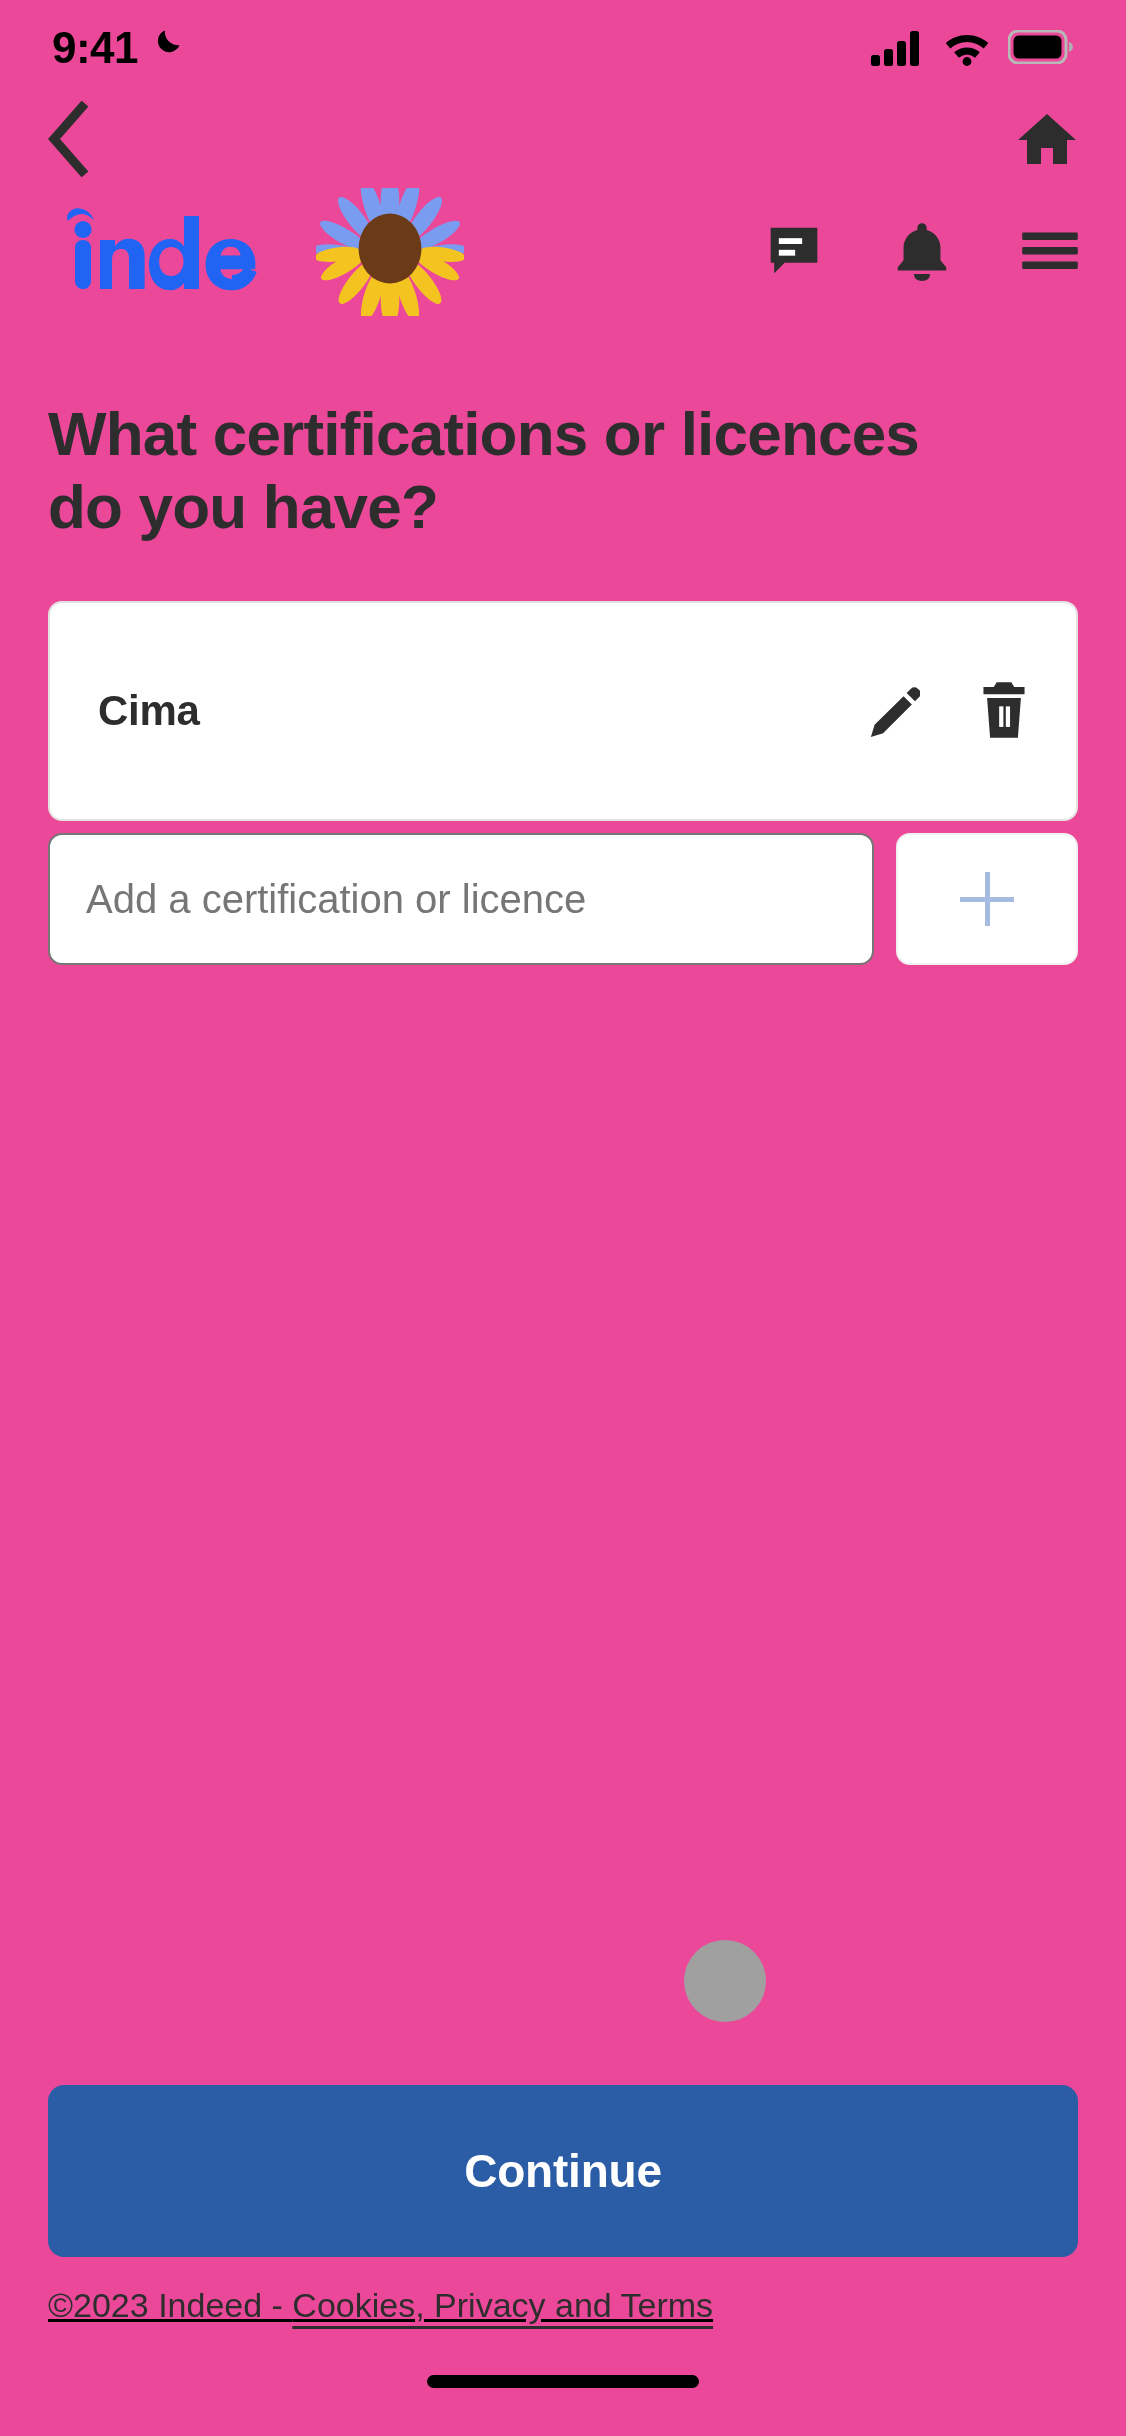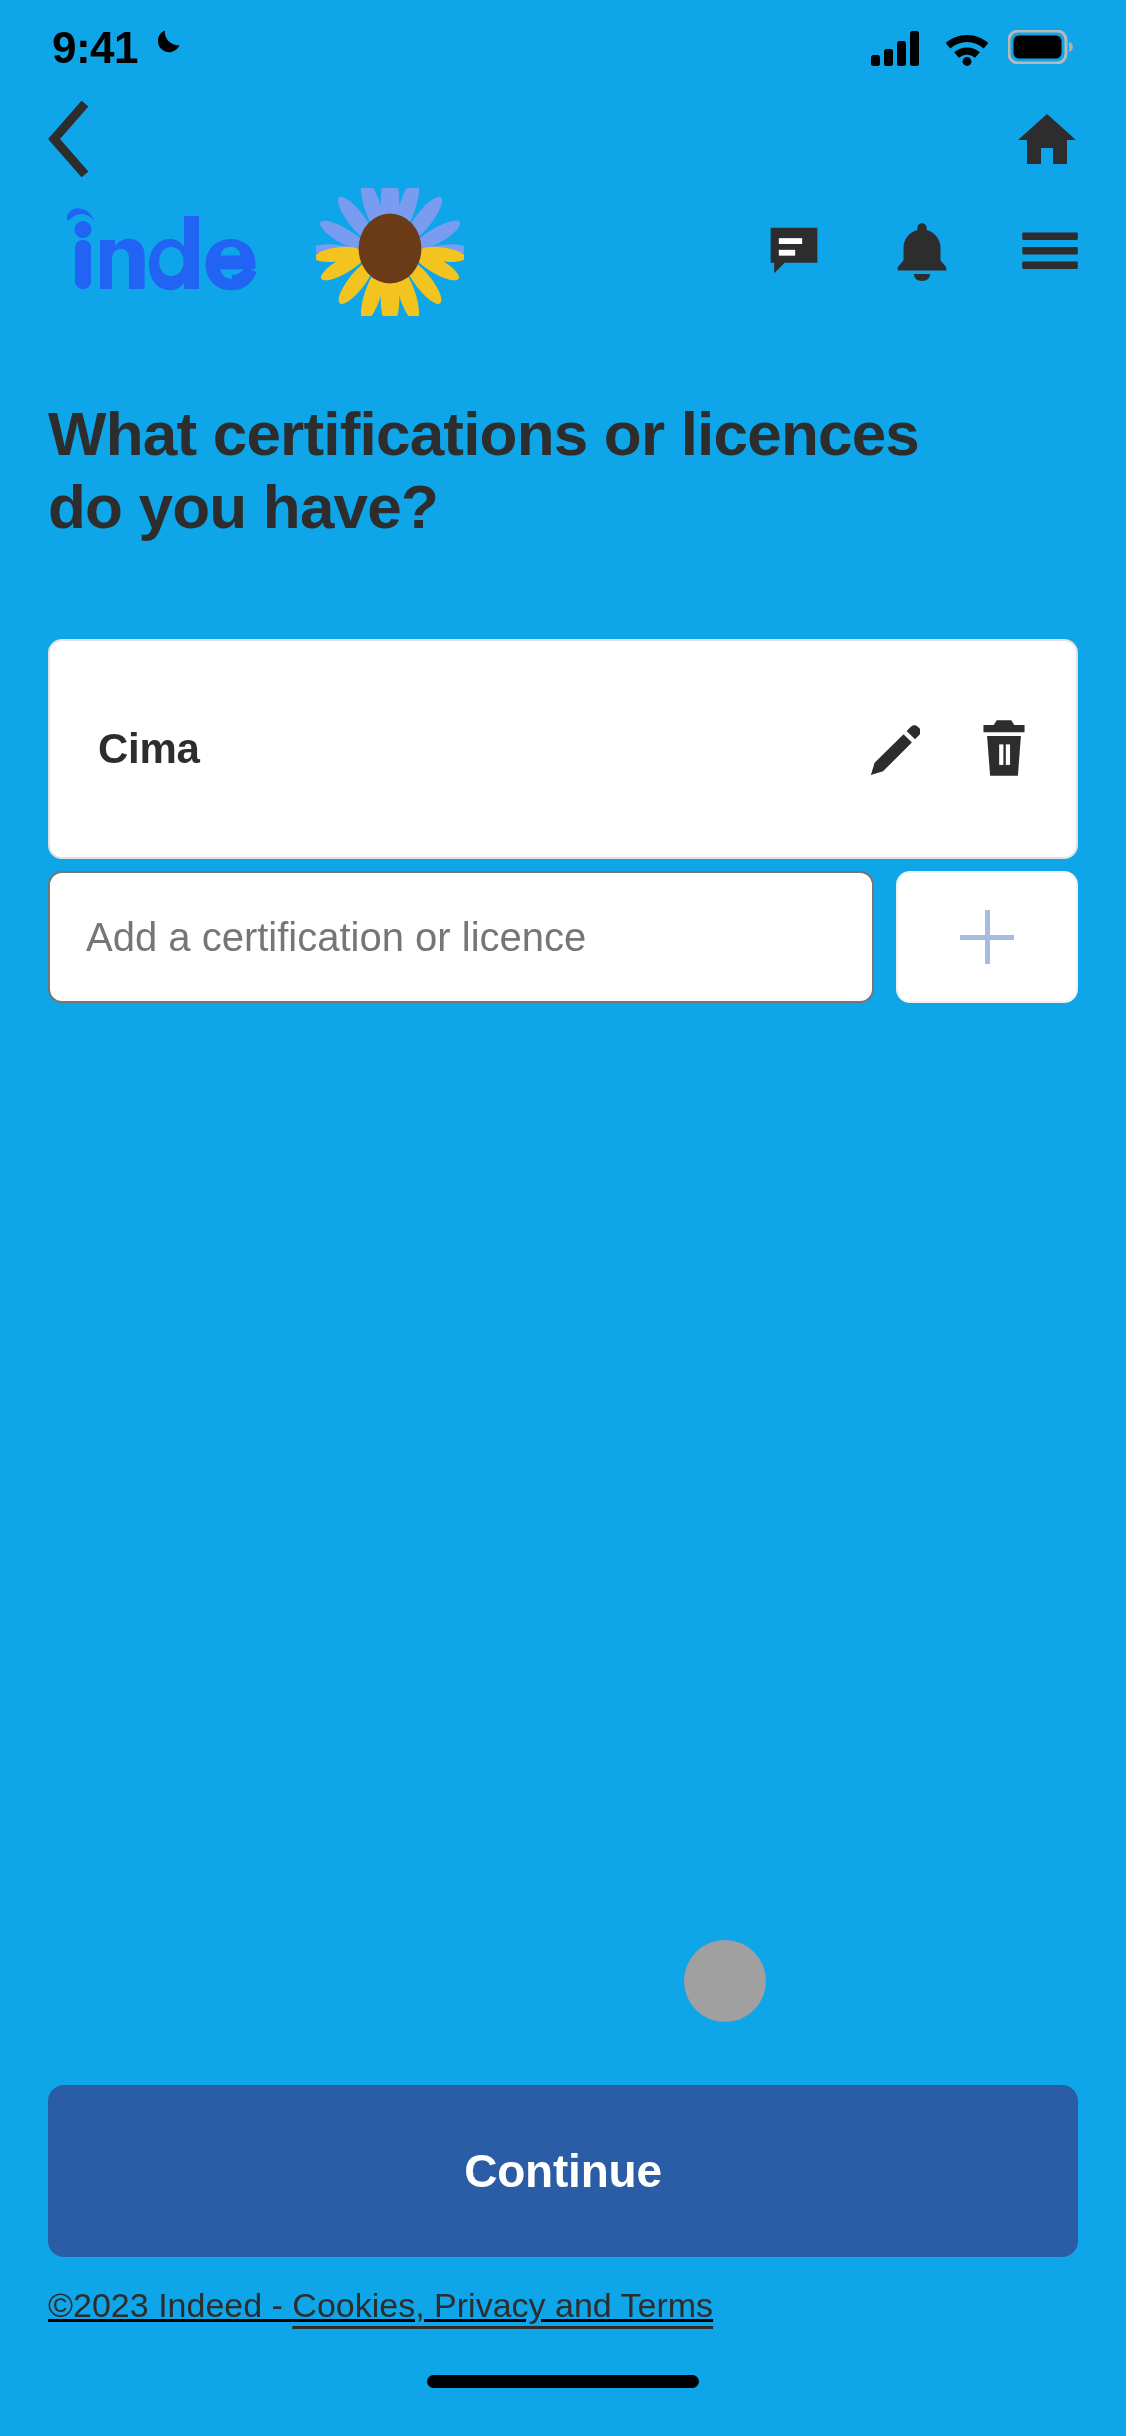--- a/index.html
+++ b/index.html
@@ -9,21 +9,21 @@
     height: 2436px;
     background: #ffffff;
     font-family: "Liberation Sans", sans-serif;
     overflow: hidden;
   }
 
   .phone {
     position: relative;
     width: 1126px;
     height: 2436px;
-    background: #0ea5e9;
+    background: #ec4899;
     display: flex;
     flex-direction: column;
   }
 
   
   .status-bar {
     position: relative;
     height: 92px;
     flex: 0 0 92px;
     padding: 0 52px;
@@ -135,21 +135,21 @@
     margin-top: 82px;
     font-size: 62px;
     line-height: 1.17;
     font-weight: 700;
     letter-spacing: -0.8px;
     color: #2d2d2d;
     max-width: 880px;
   }
 
   .cert-card {
-    margin-top: 96px;
+    margin-top: 58px;
     height: 220px;
     border: 2px solid #e4e2e0;
     border-radius: 14px;
     background: #fff;
     display: flex;
     align-items: center;
     padding: 0 46px 0 48px;
   }
   .cert-name {
     font-size: 42px;

